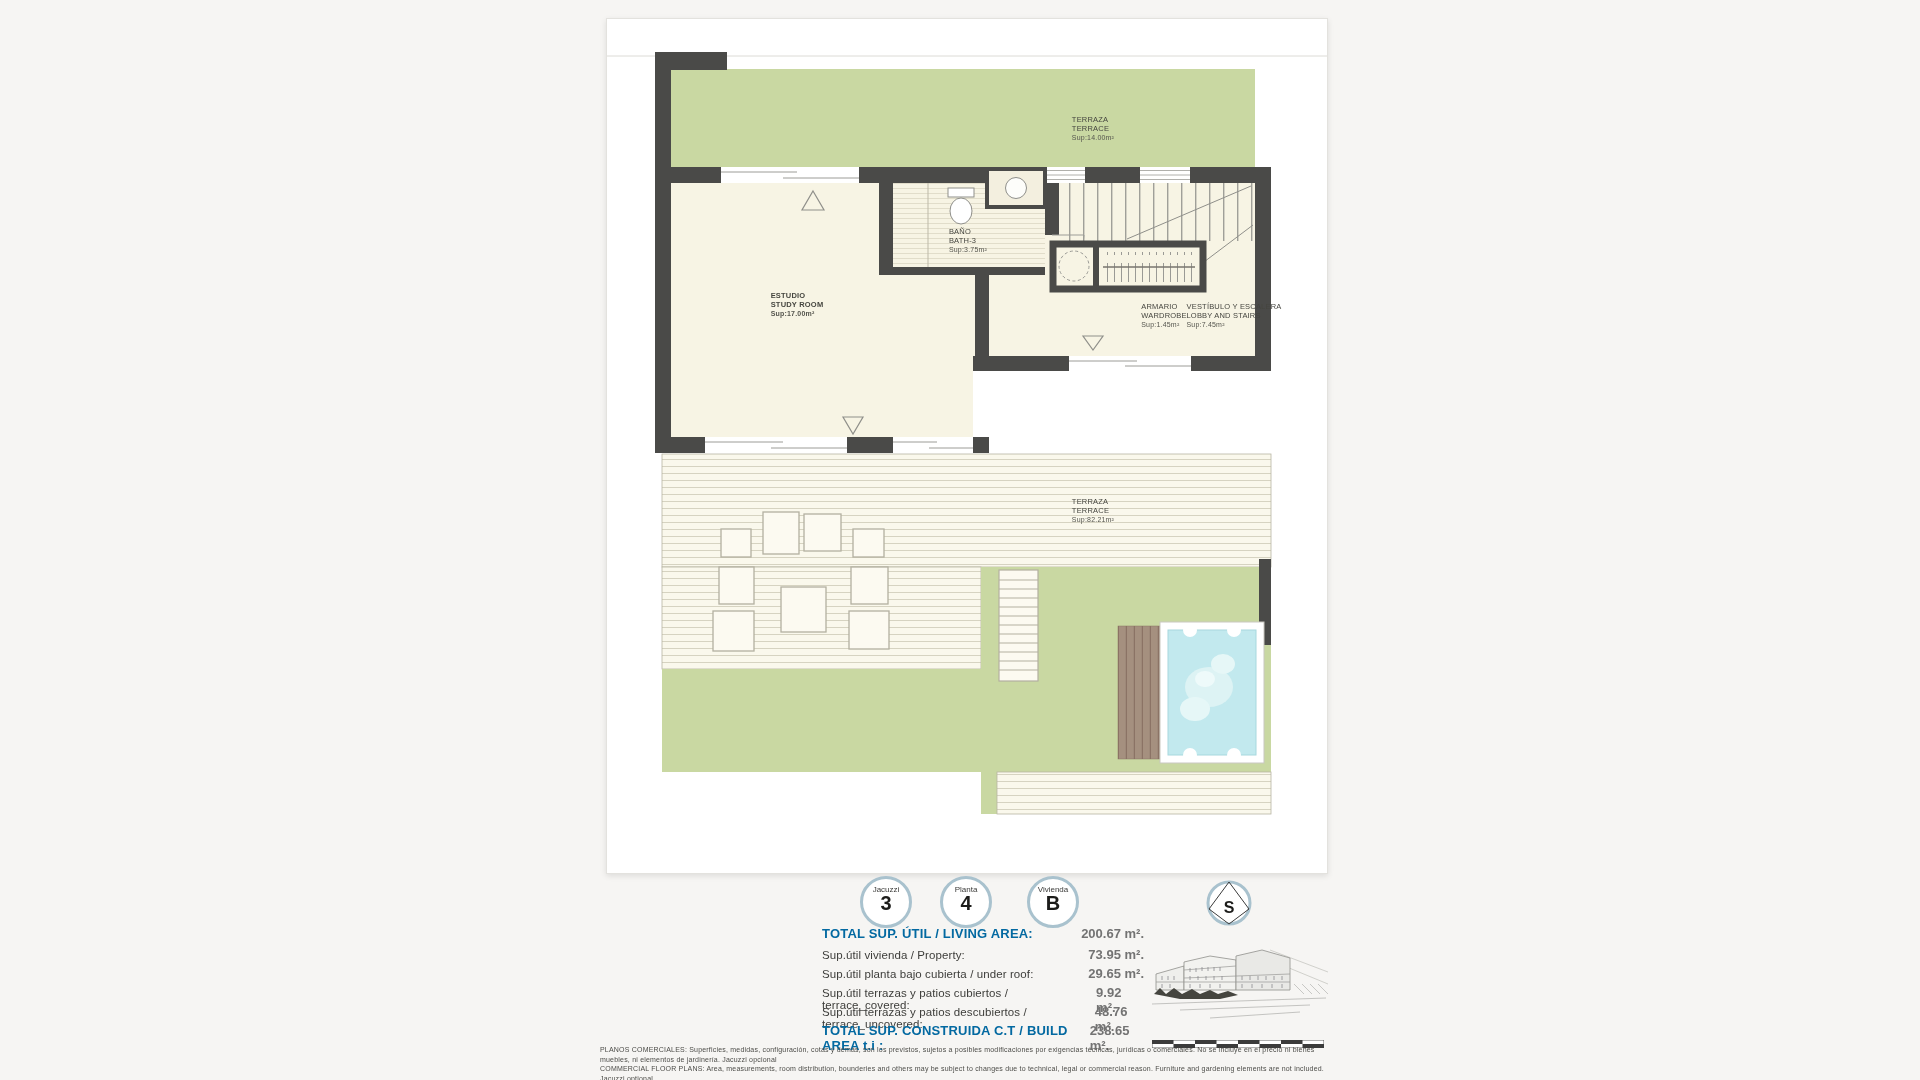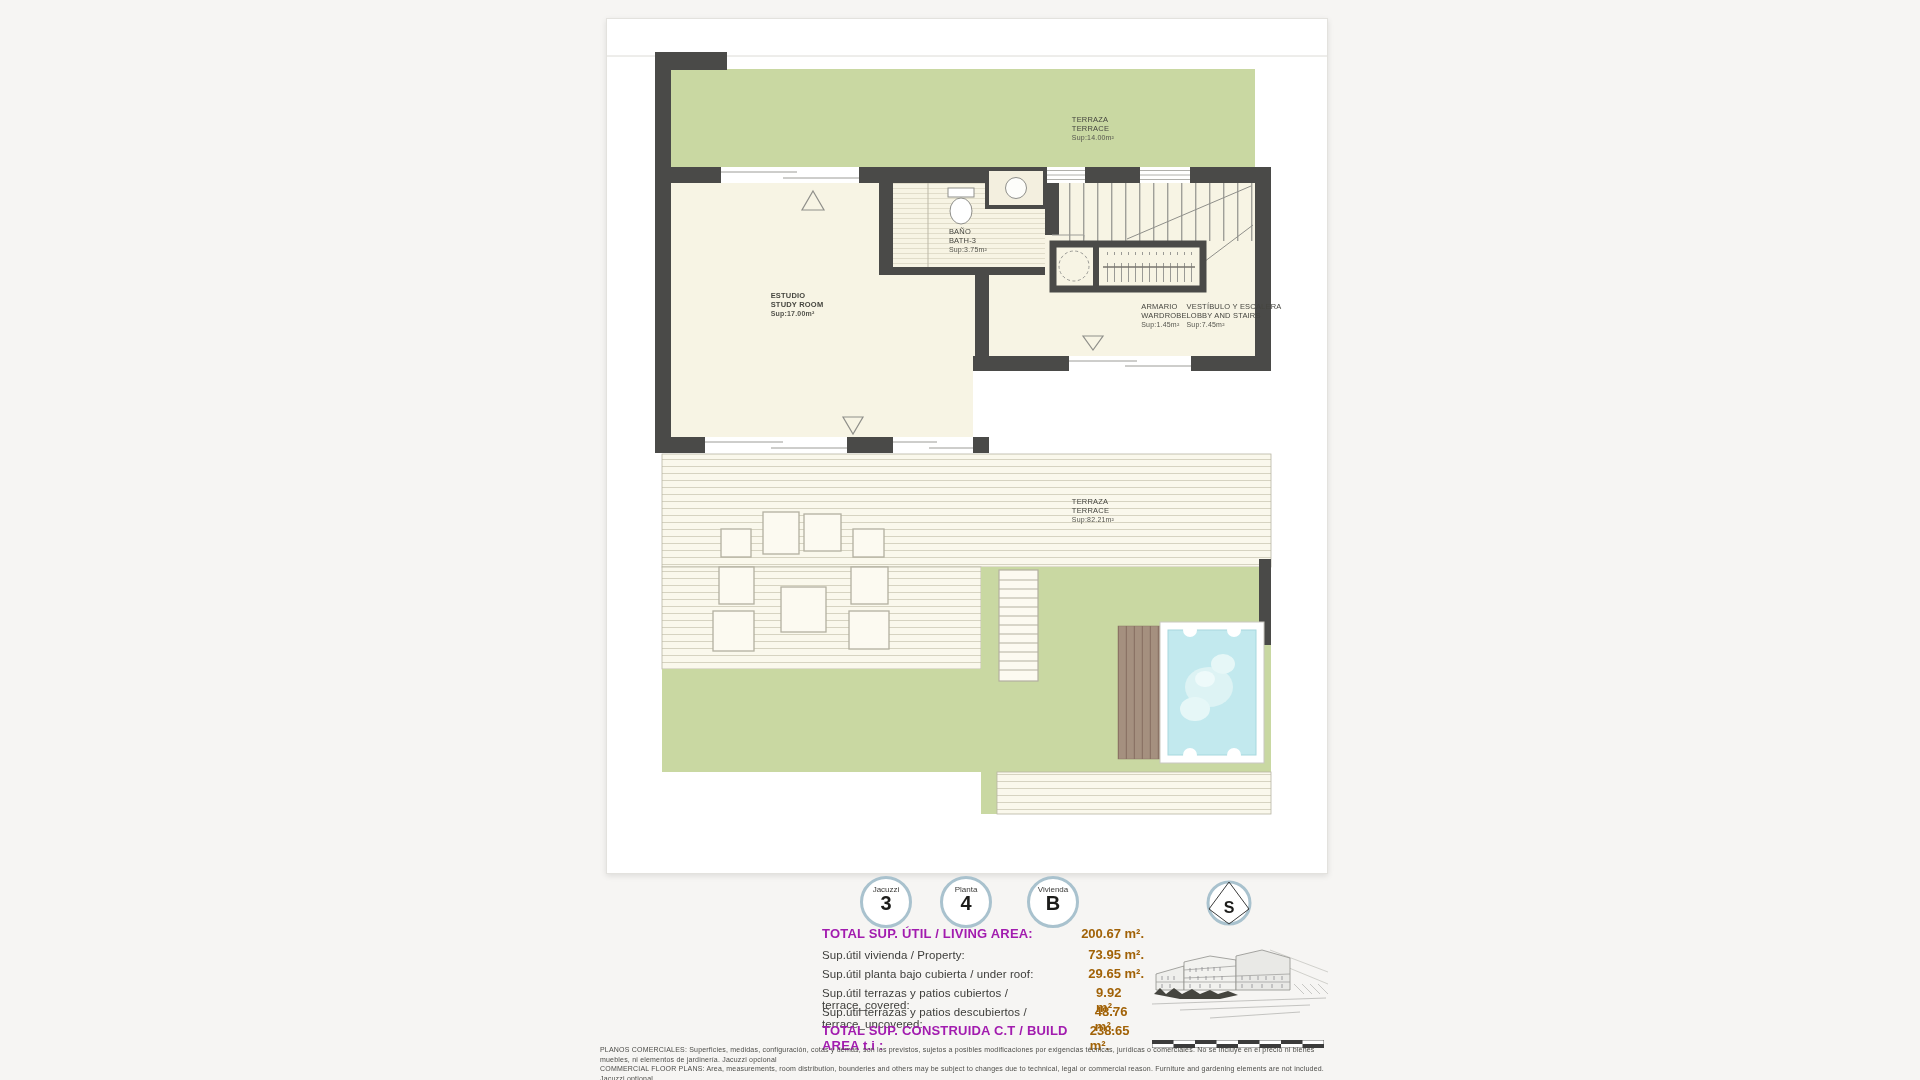--- a/index.html
+++ b/index.html
@@ -13,22 +13,22 @@
   
   .badge{position:absolute;width:46px;height:46px;border:3px solid #a9c2ce;border-radius:50%;
          background:#fff;text-align:center;}
   .badge .blab{font-size:8px;color:#3a3a38;margin-top:6px;}
   .badge .bval{font-size:20px;font-weight:bold;color:#1c1c1a;line-height:18px;}
   .compass{position:absolute;left:1200px;top:874px;}
   
   .summary{position:absolute;left:822px;top:926px;width:322px;}
   .srow{display:flex;justify-content:space-between;align-items:baseline;height:19px;}
   .srow .lab{font-size:11.5px;color:#3d3d3a;letter-spacing:.1px;}
-  .srow .val{font-size:13px;font-weight:bold;color:#a16207;}
-  .srow.total .lab{font-size:13px;font-weight:bold;color:#a21caf;letter-spacing:.2px;}
+  .srow .val{font-size:13px;font-weight:bold;color:#737373;}
+  .srow.total .lab{font-size:13px;font-weight:bold;color:#0369a1;letter-spacing:.2px;}
   .srow.total{height:21px;}
   
   .illus{position:absolute;left:1150px;top:926px;}
   .scalebar{position:absolute;left:1152px;top:1034px;}
   
   .disclaimer{position:absolute;left:600px;top:1045px;width:730px;
               font-size:7px;line-height:9.5px;color:#4c4c48;letter-spacing:.2px;}
 </style>
 </head>
 <body>

